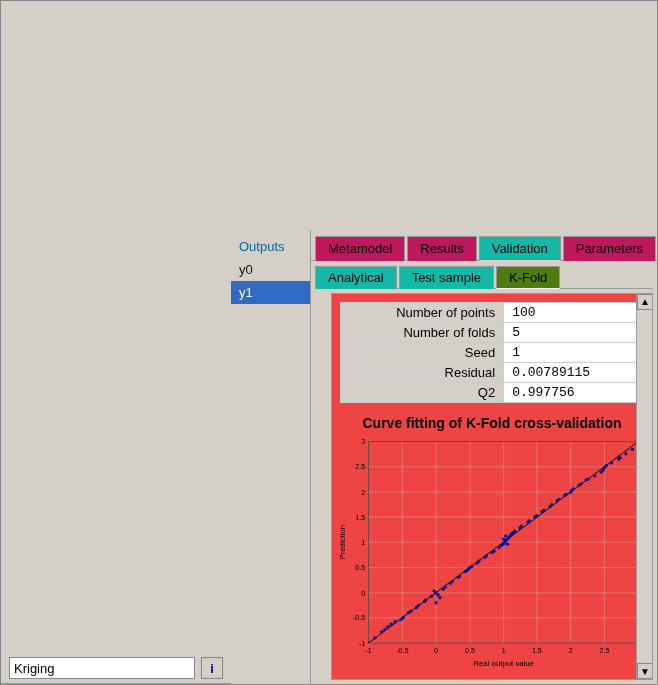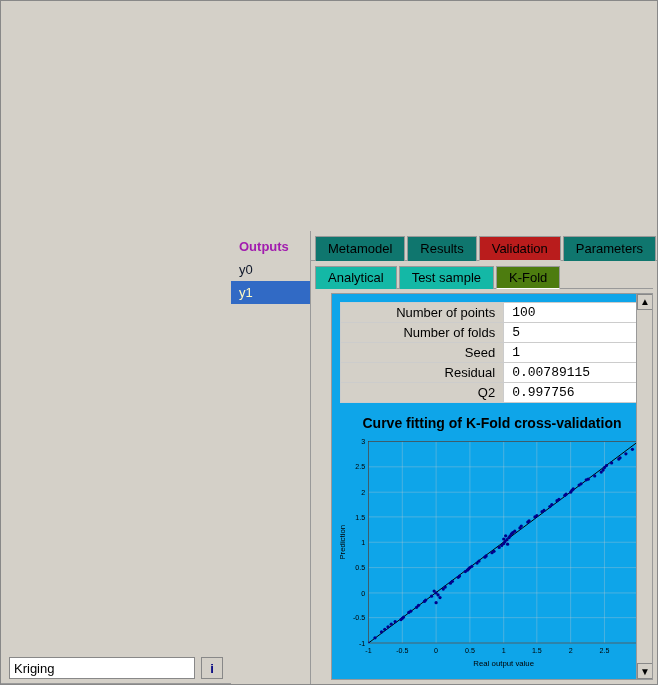--- a/index.html
+++ b/index.html
@@ -67,22 +67,21 @@
       background: #d4d0c8;
       border-right: 1px solid #999;
       display: flex;
       flex-direction: column;
       padding: 4px 0;
     }
 
     .sidebar-header {
       padding: 4px 8px;
       font-size: 13px;
-      color: #a21caf;
-      font-weight: bold;
+      color: #0369a1;
     }
 
     .sidebar-item {
       padding: 4px 8px;
       cursor: pointer;
       font-size: 13px;
       color: #0f172a;
     }
 
     .sidebar-item.active {
@@ -102,30 +101,30 @@
       display: flex;
       background: #d4d0c8;
       border-bottom: 1px solid #999;
       padding: 4px 4px 0 4px;
     }
 
     .tab-top {
       padding: 4px 12px;
       border: 1px solid #999;
       border-bottom: none;
-      background: #0f766e;
+      background: #be185d;
       cursor: pointer;
       font-size: 13px;
       margin-right: 2px;
       position: relative;
       top: 1px;
     }
 
     .tab-top.active {
-      background: #b91c1c;
+      background: #14b8a6;
       border-bottom: 1px solid #d4d0c8;
       z-index: 1;
       font-weight: normal;
     }
 
     .tab-content {
       flex: 1;
       display: flex;
       flex-direction: column;
       overflow: hidden;
@@ -151,21 +150,21 @@
       top: 1px;
     }
 
     .tab-sub.active {
       background: #4d7c0f;
       border-bottom: 1px solid white;
       z-index: 1;
     }
 
     .content-area {
-      background: #0ea5e9;
+      background: #ef4444;
       border: 1px solid #999;
       flex: 1;
       display: flex;
       flex-direction: column;
       overflow: hidden;
       position: relative;
       margin-left: 16px;
     }
 
     .stats-table {

